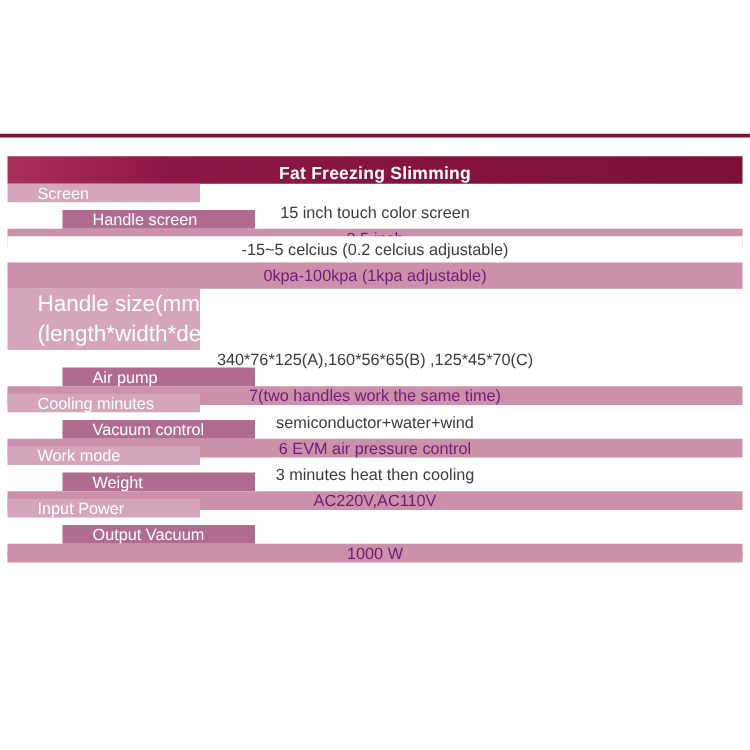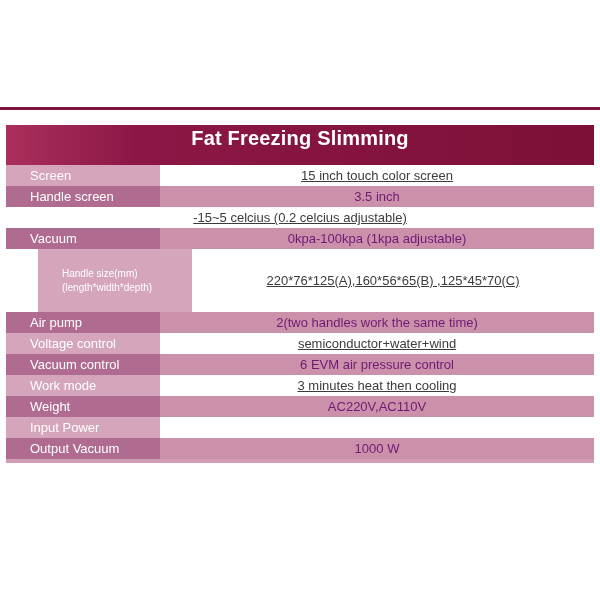--- a/index.html
+++ b/index.html
@@ -23,60 +23,60 @@
     height: 3px;
     background: #7d1440;
   }
   .spec-table {
     position: absolute;
     left: 6px;
     top: 125px;
     width: 588px;
   }
   .table-header {
-    height: 40px;
+    height: 22px;
     line-height: 26px;
     text-align: center;
     color: #ffffff;
-    font-size: 20px;
+    font-size: 14px;
     font-weight: bold;
     letter-spacing: 0.2px;
     background: linear-gradient(90deg, #ab305d 0%, #aa2f5c 0%, #8c1746 22%, #7c1038 100%);
   }
   .row {
     display: flex;
     height: 21px;
+    flex-direction: column;
   }
   .row.tall {
     height: 63px;
   }
   .cell {
     display: flex;
     align-items: center;
     font-size: 13px;
   }
   .label {
     width: 130px;
     padding-left: 24px;
     color: #ffffff;
   }
   .value {
     flex: 1;
     justify-content: center;
     text-align: center;
   }
   .row.odd .label  { background: #d5a5bc; }
-  .row.even .label { background: #b06c90; }
-  .row.odd .value  { background: #ffffff; color: #3b3b3b; text-decoration: underline; }
+  .row.even .label { background: #b06c90; margin-left: 44px; }
+  .row.odd .value  { background: #ffffff; color: #3b3b3b; }
   .row.even .value { background: #cb90aa; color: #701a75; }
   .label.multiline {
     white-space: pre-line;
     line-height: 1.35;
-    font-size: 10px;
-    margin-left: 32px;
+    font-size: 18px;
   }
   .bottom-rule {
     height: 4px;
     background: #cf9db5;
   }
 </style>
 </head>
 <body>
 
 <div class="page">
@@ -93,37 +93,36 @@
     <div class="row even">
       <div class="cell label">Handle screen</div>
       <div class="cell value">3.5 inch</div>
     </div>
 
     <div class="row odd">
       <div class="cell value">-15~5 celcius (0.2 celcius adjustable)</div>
     </div>
 
     <div class="row even">
-      <div class="cell label">Vacuum</div>
       <div class="cell value">0kpa-100kpa (1kpa adjustable)</div>
     </div>
 
     <div class="row odd tall">
       <div class="cell label multiline">Handle size(mm)
 (length*width*depth)</div>
-      <div class="cell value">220*76*125(A),160*56*65(B) ,125*45*70(C)</div>
+      <div class="cell value">340*76*125(A),160*56*65(B) ,125*45*70(C)</div>
     </div>
 
     <div class="row even">
       <div class="cell label">Air pump</div>
-      <div class="cell value">2(two handles work the same time)</div>
+      <div class="cell value">7(two handles work the same time)</div>
     </div>
 
     <div class="row odd">
-      <div class="cell label">Voltage control</div>
+      <div class="cell label">Cooling minutes</div>
       <div class="cell value">semiconductor+water+wind</div>
     </div>
 
     <div class="row even">
       <div class="cell label">Vacuum control</div>
       <div class="cell value">6 EVM air pressure control</div>
     </div>
 
     <div class="row odd">
       <div class="cell label">Work mode</div>

